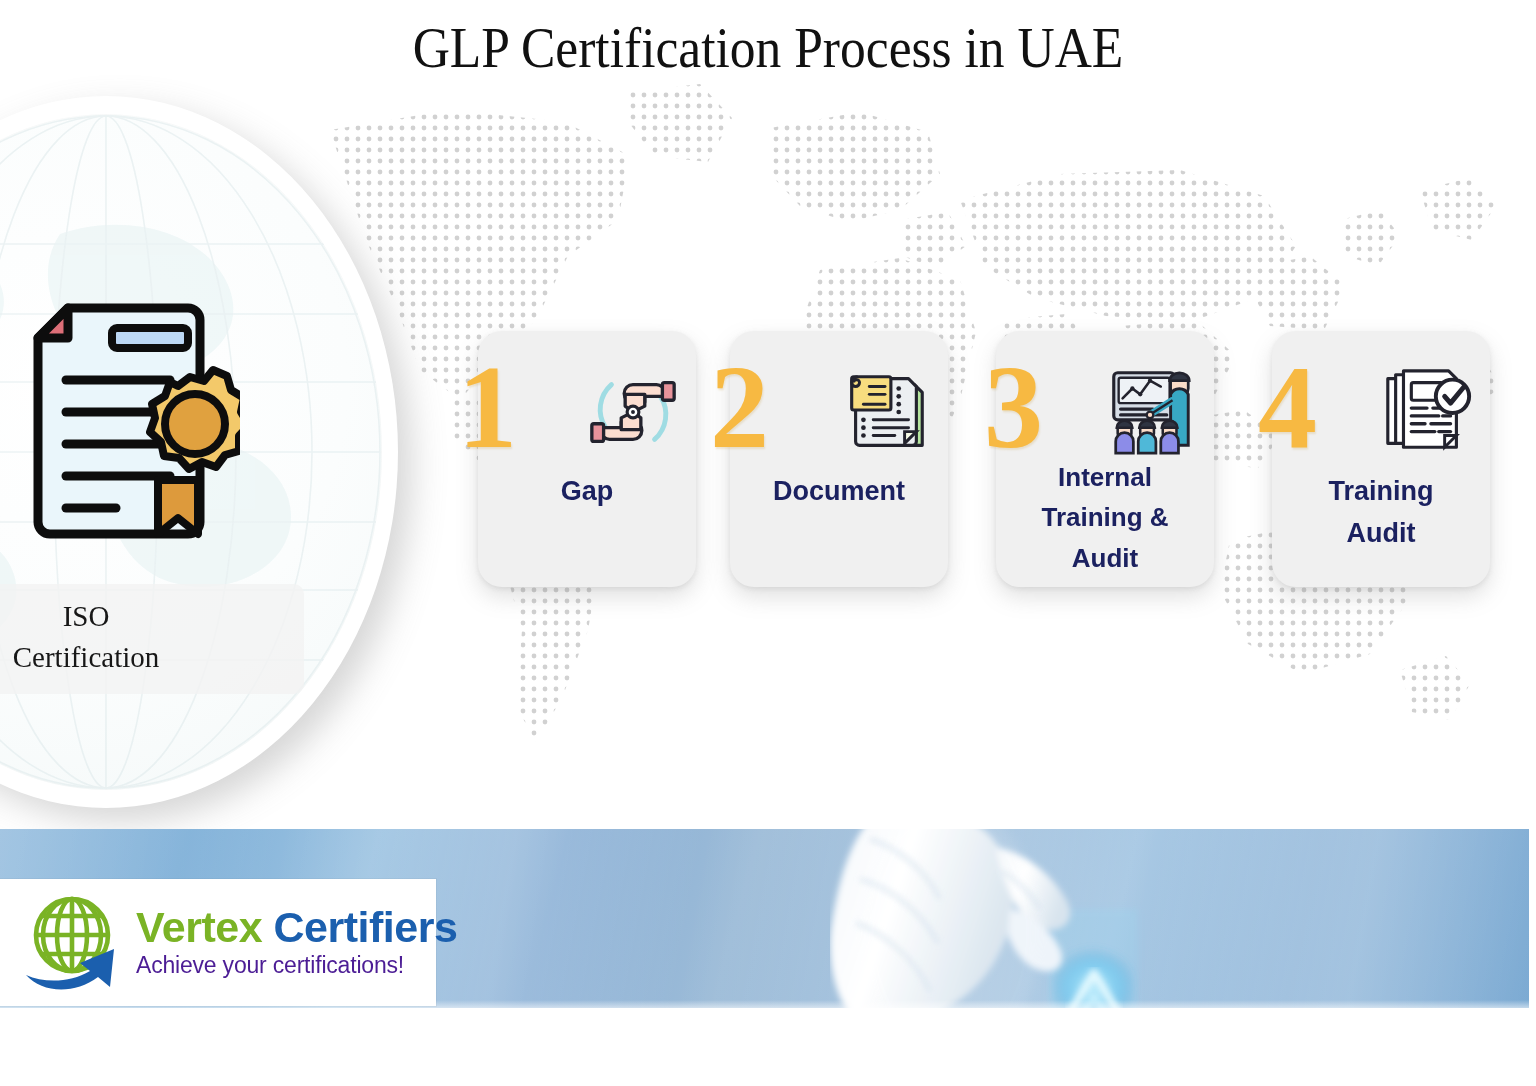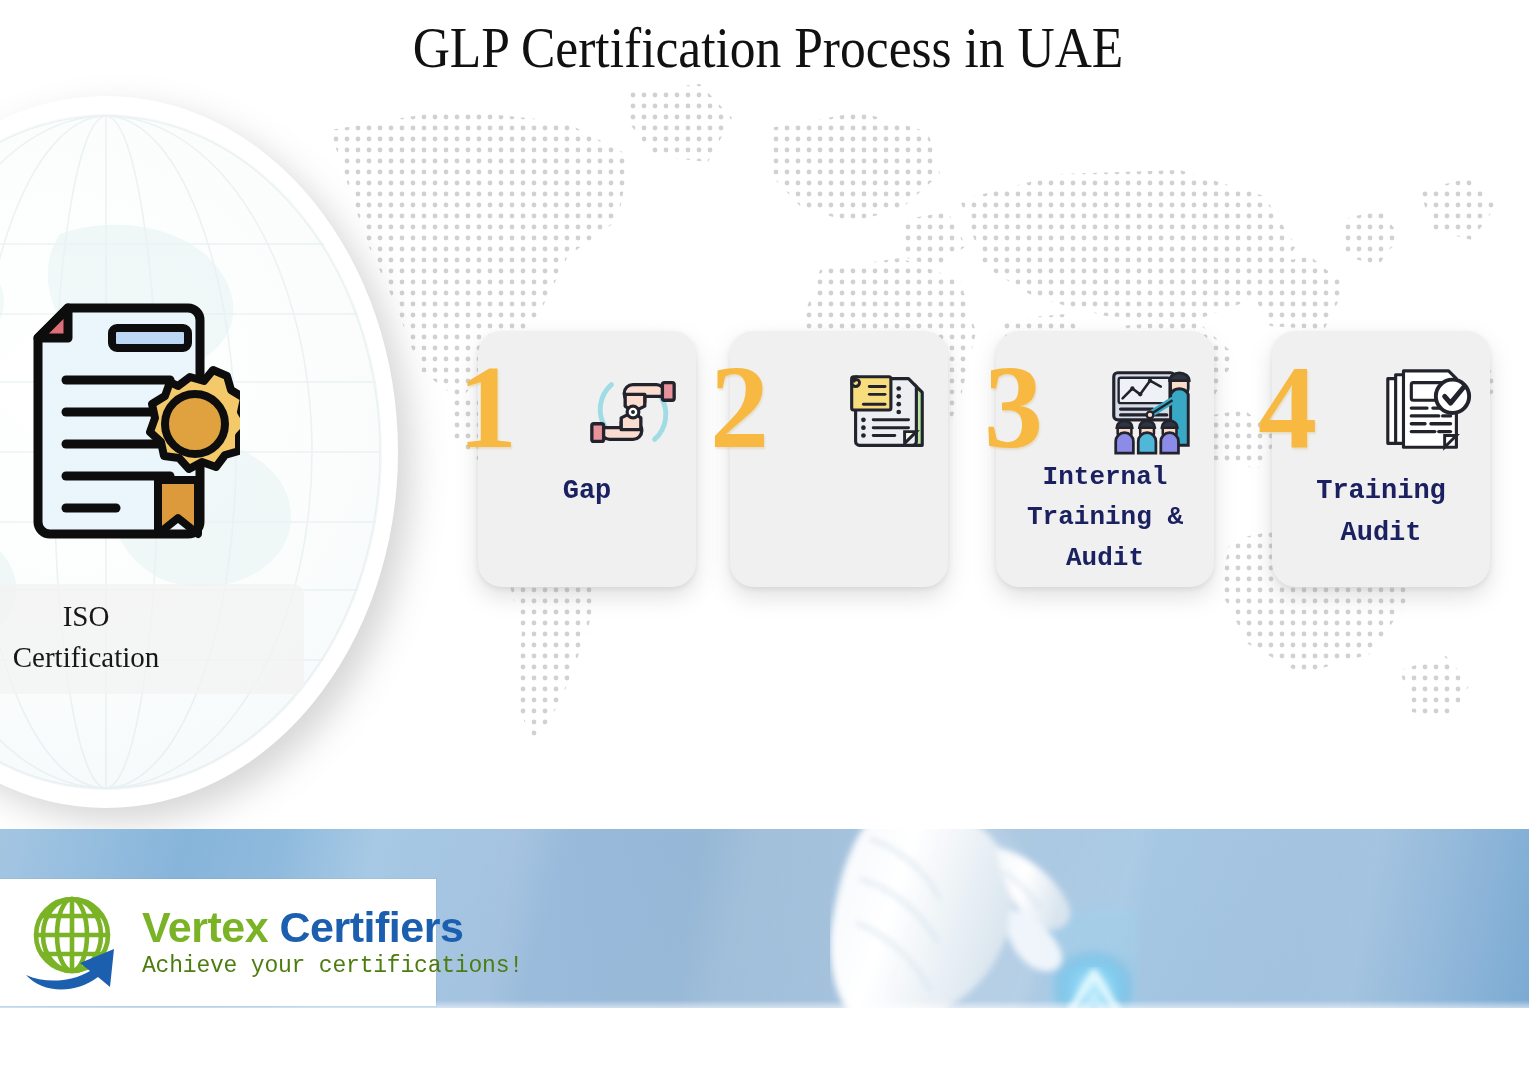--- a/index.html
+++ b/index.html
@@ -101,21 +101,21 @@
   .card.c4 .step-num{left:-14px;}
 
   .step-icon{
     position:absolute;right:14px;top:32px;width:98px;height:98px;
   }
   .step-icon svg{display:block;width:100%;height:100%;}
 
   .card-label{
     position:absolute;left:6px;right:6px;top:140px;
     text-align:center;
-    font-family:Liberation Mono, monospace;
+    font-family:Liberation Sans, sans-serif;
     font-weight:700;
     font-size:27px;line-height:1.55;
     color:#1B2160;
   }
   .card.c3 .card-label{top:126px;font-size:26px;}
   .card-label span{display:block;white-space:nowrap;}
 
   
   .banner{
     position:absolute;left:0;top:829px;width:1536px;height:179px;
@@ -151,31 +151,31 @@
 
   
   .logo-box{
     position:absolute;left:0;top:879px;width:436px;height:127px;
     background:#ffffff;
     display:flex;align-items:center;
     box-shadow:0 0 0 1px rgba(0,0,0,.03);
   }
   .logo-mark{width:120px;height:104px;margin-left:16px;flex:none;}
   .logo-mark svg{display:block;width:100%;height:100%;}
-  .logo-text{margin-left:6px;}
+  .logo-text{}
   .logo-title{
     font-family:"Liberation Sans", sans-serif;
     font-size:43px;font-weight:700;line-height:1.02;letter-spacing:-.5px;
     white-space:nowrap;
   }
   .logo-title .v{color:#7AB325;}
   .logo-title .c{color:#1B5FAE;}
   .logo-tag{
-    font-family:Liberation Mono, monospace;
-    font-size:23px;font-weight:400;color:#4d7c0f;
+    font-family:Liberation Sans, sans-serif;
+    font-size:23px;font-weight:400;color:#4c1d95;
     margin-top:3px;white-space:nowrap;letter-spacing:-.2px;
   }
   .footer-strip{
     position:absolute;left:0;top:1008px;width:1536px;height:78px;background:#ffffff;
   }
 </style>
 </head>
 <body>
 
 <div class="stage">
@@ -337,20 +337,21 @@
             </g>
             <g stroke="#23232e" stroke-width="3" stroke-linecap="round">
               <line x1="38" y1="58" x2="74" y2="58"></line>
               <line x1="38" y1="66" x2="74" y2="66"></line>
               <line x1="38" y1="74" x2="60" y2="74"></line>
             </g>
           </svg>
         </div>
       </div>
       <div class="card-label">
+        <span>Document</span>
       </div>
     </div>
 
     <div class="card c3">
       <div class="ghost"></div>
       <div class="card-head">
         <div class="step-num">3</div>
         <div class="step-icon">
           <svg viewBox="0 0 100 100" xmlns="http://www.w3.org/2000/svg" aria-hidden="true">
             <rect x="12" y="10" width="62" height="48" rx="4" fill="#d6dde6" stroke="#23232e" stroke-width="3.2"></rect>

